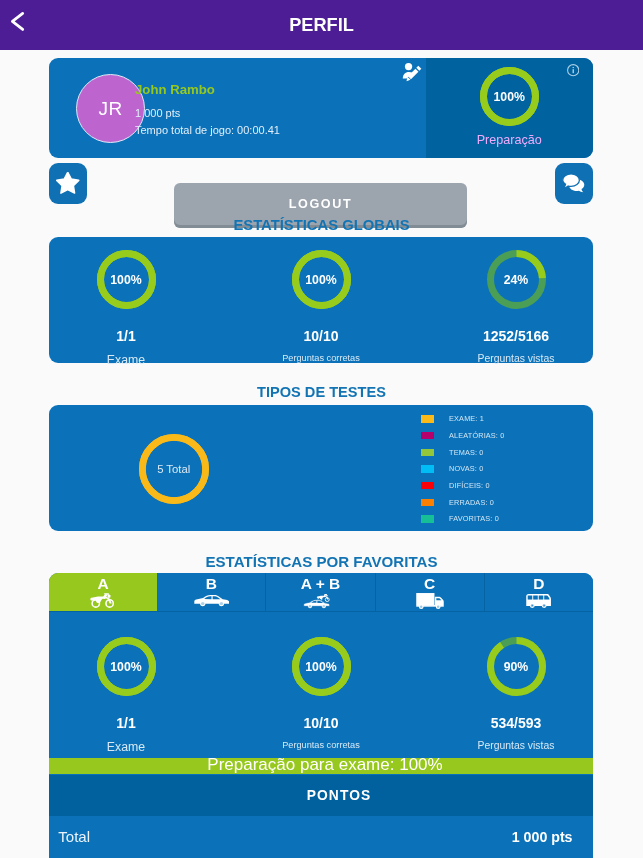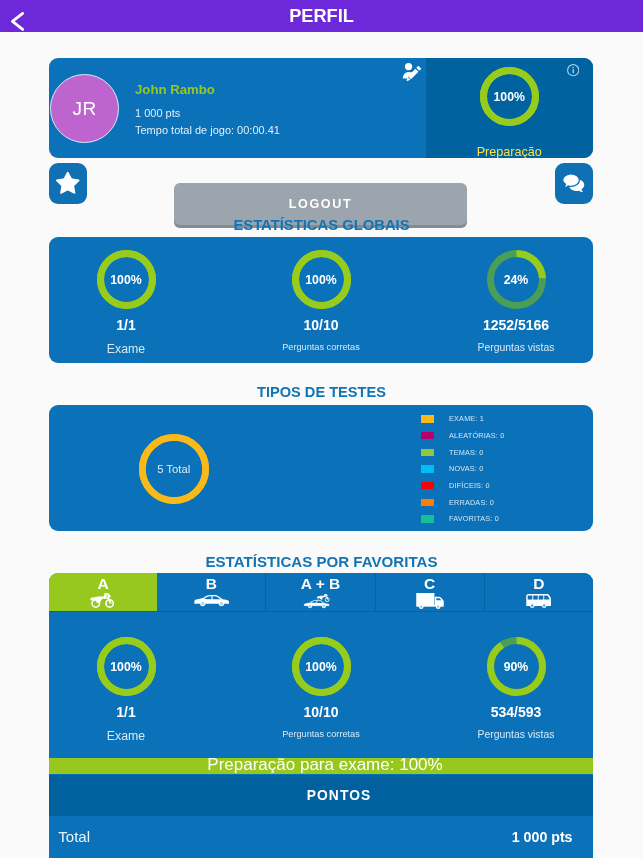--- a/index.html
+++ b/index.html
@@ -6,57 +6,57 @@
   html,body { width:643px; height:858px; }
   body {
     font-family: "Liberation Sans", sans-serif;
     background: #fafafa;
     overflow: hidden;
     -webkit-font-smoothing: antialiased;
   }
 
   
   .header {
-    height: 32px; background: #6d28d9; position: relative;
+    height: 50px; background: #4c1d95; position: relative;
     display:flex; align-items:center; justify-content:center;
   }
   .header-title {
     color:#fff; font-weight:bold; font-size:18.2px; letter-spacing:0px;
   }
   .back-btn {
     position:absolute; left:3px; top:7.4px; width:28px; height:28px;
     display:flex; align-items:center; justify-content:center;
   }
 
   
   .profile-card {
     position:absolute; left:49px; top:58px; width:544px; height:100px;
     background:#0b72ba; border-radius:9px; overflow:hidden;
     display:flex;
   }
   .profile-left { position:relative; width:376.5px; display:flex; align-items:center; }
   .avatar {
-    position:absolute; left:1px; top:16px;
+    position:absolute; left:27px; top:16px;
     width:69px; height:69px; border-radius:50%;
     background:#bd64cf; border:1.6px solid #dceaf7;
     display:flex; align-items:center; justify-content:center;
     color:#fff; font-size:19px; letter-spacing:0.5px;
   }
   .profile-info { position:absolute; left:86px; top:25px; }
   .profile-name { color:#96c81e; font-size:13.2px; font-weight:bold; line-height:14px; }
   .profile-pts { color:#e2eff9; font-size:11px; line-height:14px; margin-top:9px; }
   .profile-time { color:#e2eff9; font-size:11px; line-height:14px; margin-top:3px; }
   .edit-icon { position:absolute; left:352.6px; top:4.4px; width:21px; height:22.6px; }
 
   .profile-right {
     width:167.5px; background:#00629f; position:relative;
     display:flex; flex-direction:column; align-items:center;
     padding-top:9px;
   }
-  .prep-label { color:#fde047; font-size:12.6px; margin-top:19px; }
+  .prep-label { color:#f0abfc; font-size:12.6px; margin-top:7px; }
   .info-icon { position:absolute; left:141.5px; top:4.7px; width:12.4px; height:12.4px; }
 
   
   .sq-btn {
     position:absolute; top:163px; width:38px; height:41px;
     background:#0f70b4; border-radius:9px;
     display:flex; align-items:center; justify-content:center;
   }
   .sq-btn.left { left:49px; }
   .sq-btn.right { left:555px; }
@@ -75,21 +75,21 @@
     color:#1374b4; font-weight:bold; letter-spacing:0px;
   }
 
   
   .stat-card {
     position:absolute; left:49px; width:544px;
     background:#0b72ba; border-radius:9px;
   }
   .stat-row { display:flex; height:100%; padding-top:13px; justify-content:center; }
   .stat-col { flex:0 0 195px; display:flex; flex-direction:column; align-items:center; }
-  .stat-big { color:#fff; font-weight:bold; font-size:14px; margin-top:8px; }
+  .stat-big { color:#fff; font-weight:bold; font-size:14px; margin-top:19px; }
   .stat-small { color:#d8e9f5; font-size:11px; margin-top:9px; }
 
   
   .donut { position:relative; }
   .donut svg { display:block; }
   .donut-label {
     position:absolute; inset:0; display:flex; align-items:center; justify-content:center;
     color:#fff; font-weight:bold; font-size:12.3px;
   }
 

